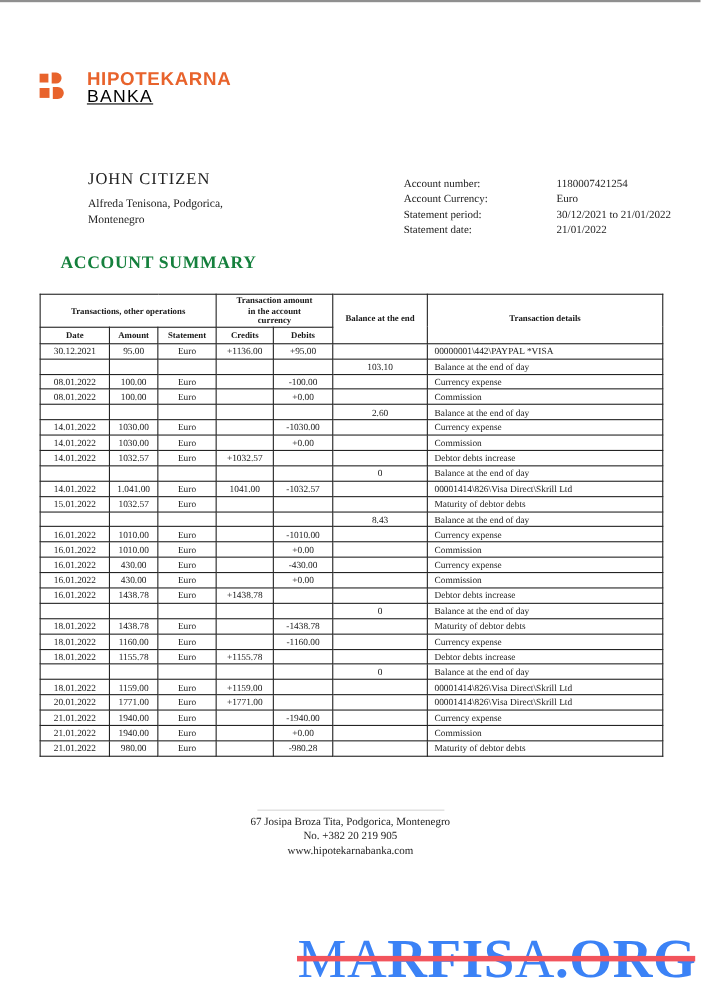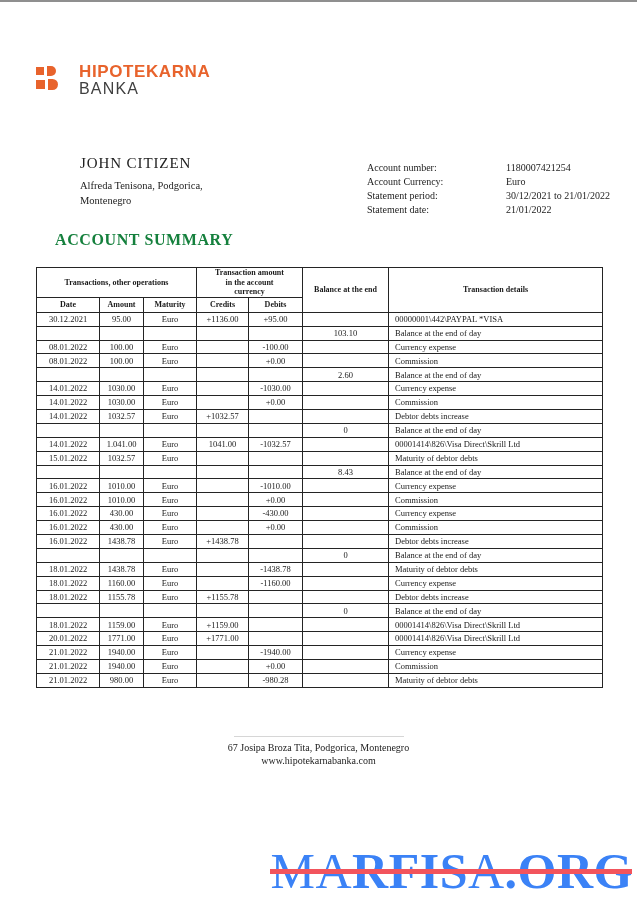--- a/index.html
+++ b/index.html
@@ -20,21 +20,21 @@
   
   .logo { position: absolute; left: 36px; top: 63px; display: flex; align-items: flex-start; gap: 21px; }
   .logo-icon { display: flex; flex-direction: column; gap: 3px; padding-top: 3px; }
   .logo-icon-row { display: flex; gap: 3px; align-items: center; }
   .li-sq1 { width: 8px; height: 8px; background: #e8632c; }
   .li-d1  { width: 9px; height: 10px; background: #e8632c; border-radius: 0 6px 6px 0; }
   .li-sq2 { width: 9px; height: 9px; background: #e8632c; }
   .li-d2  { width: 10px; height: 11px; background: #e8632c; border-radius: 0 7px 7px 0; }
   .logo-text { display: flex; flex-direction: column; line-height: 1.05; font-family: "Liberation Sans", sans-serif; }
   .logo-line1 { font-size: 17px; font-weight: 700; color: #e8632c; letter-spacing: 0.6px; }
-  .logo-line2 { font-size: 16px; font-weight: 400; color: #404040; letter-spacing: 1.2px; }
+  .logo-line2 { font-size: 16px; font-weight: 400; color: #000000; letter-spacing: 1.2px; text-decoration: underline; }
 
   
   .customer { position: absolute; left: 80px; top: 155px; }
   .customer-name { font-size: 15px; letter-spacing: 0.9px; color: #222; }
   .customer-address { margin-top: 6px; font-size: 10.5px; line-height: 1.45; color: #222; }
 
   
   .account-info { position: absolute; left: 367px; top: 161px; font-size: 10px; }
   .account-info .row { display: flex; line-height: 1.4; gap: 39px; }
   .account-info .lbl { width: 100px; }
@@ -151,21 +151,21 @@
     <thead>
       <tr class="h-group">
         <th colspan="3">Transactions, other operations</th>
         <th colspan="2" class="wrap">Transaction amount in the account currency</th>
         <th rowspan="2">Balance at the end</th>
         <th rowspan="2">Transaction details</th>
       </tr>
       <tr class="h-sub">
         <th>Date</th>
         <th>Amount</th>
-        <th>Maturity</th>
+        <th>Statement</th>
         <th>Credits</th>
         <th>Debits</th>
       </tr>
     </thead>
     <tbody>
         <tr>
           <td>30.12.2021</td>
           <td>95.00</td>
           <td>Euro</td>
           <td>+1136.00</td>
@@ -406,20 +406,21 @@
           <td>-980.28</td>
           <td></td>
           <td class="c-details">Maturity of debtor debts</td>
         </tr>
       </tbody>
   </table>
 
   <div class="footer">
     <div class="footer-rule"></div>
     <div class="footer-line">67 Josipa Broza Tita, Podgorica, Montenegro</div>
+    <div class="footer-line">No. +382 20 219 905</div>
     <div class="footer-line">www.hipotekarnabanka.com</div>
   </div>
 
   <div class="watermark">
     <span class="wm-light">MA</span><span class="wm-bold">RFIS</span><span class="wm-light">A</span><span class="wm-bold">.ORG</span>
   </div>
   <div class="watermark-underline"></div>
 </div>
 
 </body></html>

